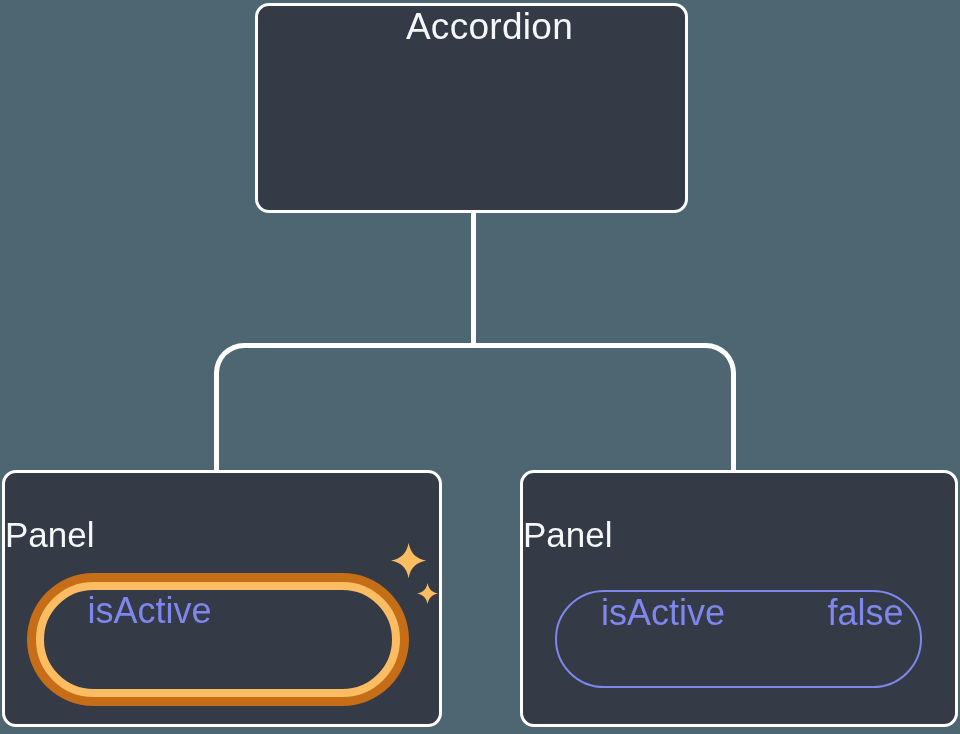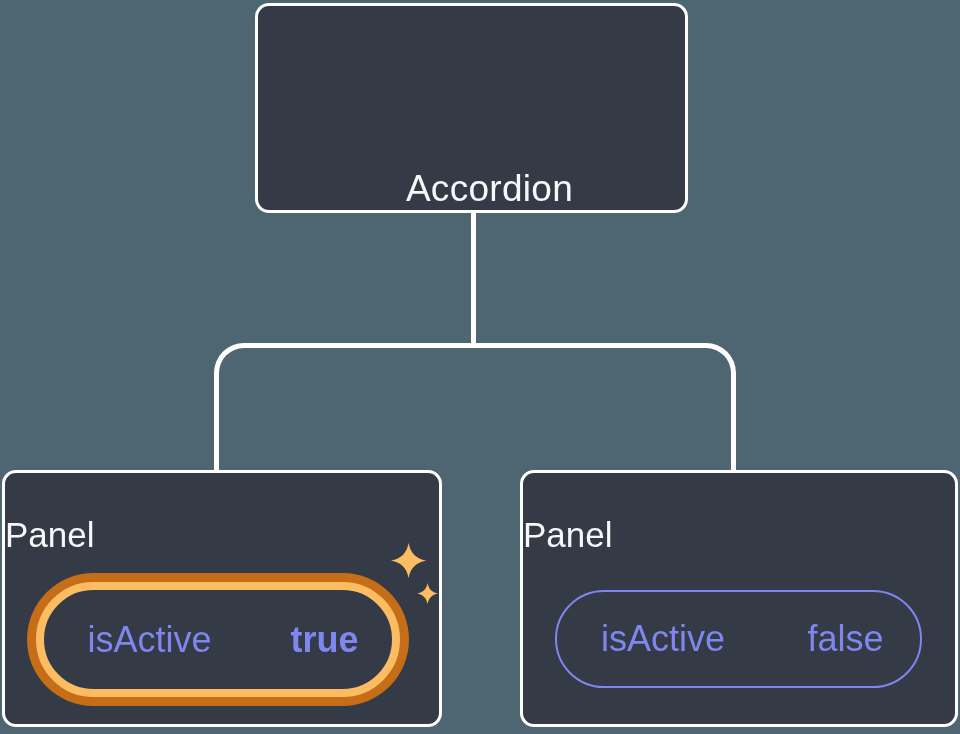--- a/index.html
+++ b/index.html
@@ -18,21 +18,21 @@
   .node {
     position: absolute;
     background: var(--node-fill, #343a46);
     border: 3px solid var(--node-border, #ffffff);
     border-radius: 14px;
   }
 
   .node-accordion {
     left: 255px; top: 3px;
     width: 433px; height: 210px;
-    display: flex; align-items: flex-end; justify-content: center; padding-left: 36px;
+    display: flex; align-items: flex-start; justify-content: center; padding-left: 36px;
   }
   .node-title {
     color: var(--title-text, #f6f7f9);
     font-size: 37px;
     font-weight: 500;
     letter-spacing: 0.3px;
   }
 
   .node-panel {
     top: 470px;
@@ -61,24 +61,25 @@
     width: 522px; height: 127px;
     border: 5px solid var(--node-border, #ffffff);
     border-bottom: none;
     border-radius: 30px 30px 0 0;
   }
 
   
   .pill {
     position: absolute;
     display: flex;
-    align-items: center;
+    align-items: flex-start;
     border-radius: 999px;
     color: var(--state-text, #7f86ee);
     font-size: 36px;
+    gap: 20px;
   }
   .pill-cell {
     display: flex;
     align-items: center;
     justify-content: center;
   }
   .pill-value-bold { font-weight: 700; }
 
   .pill-active {
     left: 31px; top: 109px;
@@ -125,21 +126,20 @@
 
   <div class="connector-stem"></div>
   <div class="connector-branches"></div>
 
   <div class="node node-panel node-panel-left">
     <div class="panel-title">Panel</div>
 
     <div class="pill pill-active">
       <div class="pill-cell pill-cell-key">isActive</div>
       <div class="pill-divider"></div>
-      <div class="pill-cell pill-cell-value pill-value-bold">true</div>
     </div>
 
     <svg class="sparkles" width="64" height="72" viewBox="0 0 64 72" aria-hidden="true">
       <g fill="#fbbc62">
         <path transform="translate(10,4) scale(1.1)" d="M16 0C17.8 9.3 22.7 14.2 32 16C22.7 17.8 17.8 22.7 16 32C14.2 22.7 9.3 17.8 0 16C9.3 14.2 14.2 9.3 16 0Z"></path>
         <path transform="translate(36,44) scale(0.66)" d="M16 0C17.8 9.3 22.7 14.2 32 16C22.7 17.8 17.8 22.7 16 32C14.2 22.7 9.3 17.8 0 16C9.3 14.2 14.2 9.3 16 0Z"></path>
       </g>
     </svg>
   </div>
 

